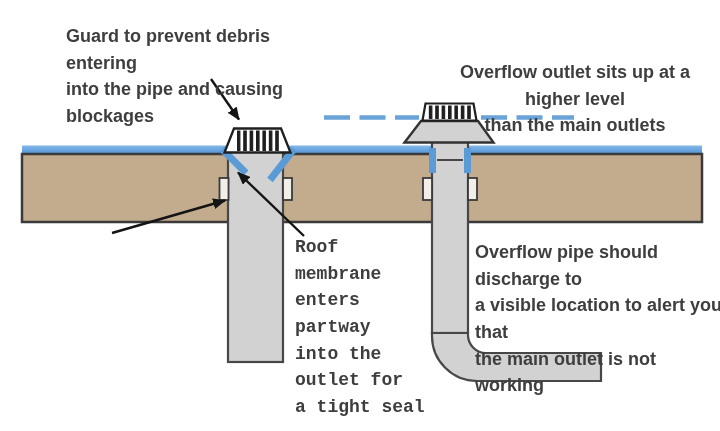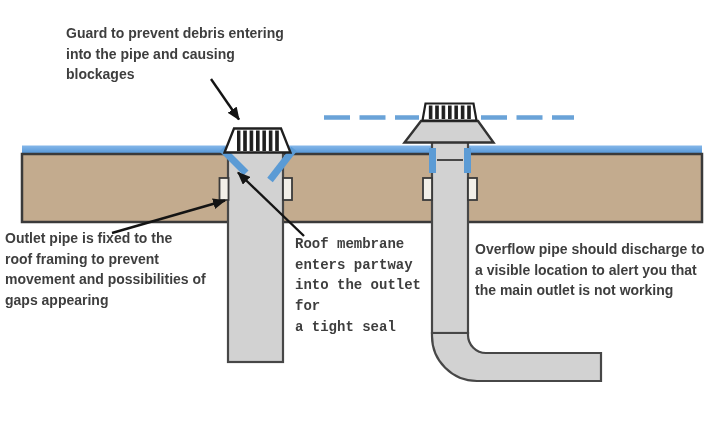--- a/index.html
+++ b/index.html
@@ -7,21 +7,21 @@
     position:relative;
     width:720px;height:431px;
     background:#ffffff;
     font-family:"Liberation Sans", sans-serif;
     overflow:hidden;
   }
   .stage svg{position:absolute;left:0;top:0;}
   .label{
     position:absolute;
     font-weight:600;
-    font-size:14px;
+    font-size:18px;
     line-height:1.48;
     color:#3e3e3e;
     white-space:pre-line;
   }
   .label.center{text-align:center;}
 </style>
 </head>
 <body>
 
 <div class="stage">
@@ -75,25 +75,23 @@
 
     <line x1="211" y1="79" x2="239" y2="119.5" stroke="#141414" stroke-width="2.4" marker-end="url(#arrowhead)"></line>
     <line x1="112" y1="233" x2="225" y2="200.5" stroke="#141414" stroke-width="2.4" marker-end="url(#arrowhead)"></line>
     <line x1="304" y1="236" x2="238" y2="172.5" stroke="#141414" stroke-width="2.4" marker-end="url(#arrowhead)"></line>
   </svg>
 
   <div class="label" style="left:66px; top:23px; width:250px;">Guard to prevent debris entering
 into the pipe and causing
 blockages</div>
 
+  <div class="label center" style="left:430px; top:59px; width:290px;">Overflow outlet sits up at a higher level
+than the main outlets</div>
 
-  <div class="label" style="left:5px; top:228px; width:240px;">Outlet pipe is fixed to the
-roof framing to prevent
-movement and possibilities of
-gaps appearing</div>
 
   <div class="label" style="left:295px; top:234px; width:140px;font-family:Liberation Mono, monospace;">Roof membrane
 enters partway
 into the outlet for
 a tight seal</div>
 
   <div class="label" style="left:475px; top:239px; width:250px;">Overflow pipe should discharge to
 a visible location to alert you that
 the main outlet is not working</div>
 

